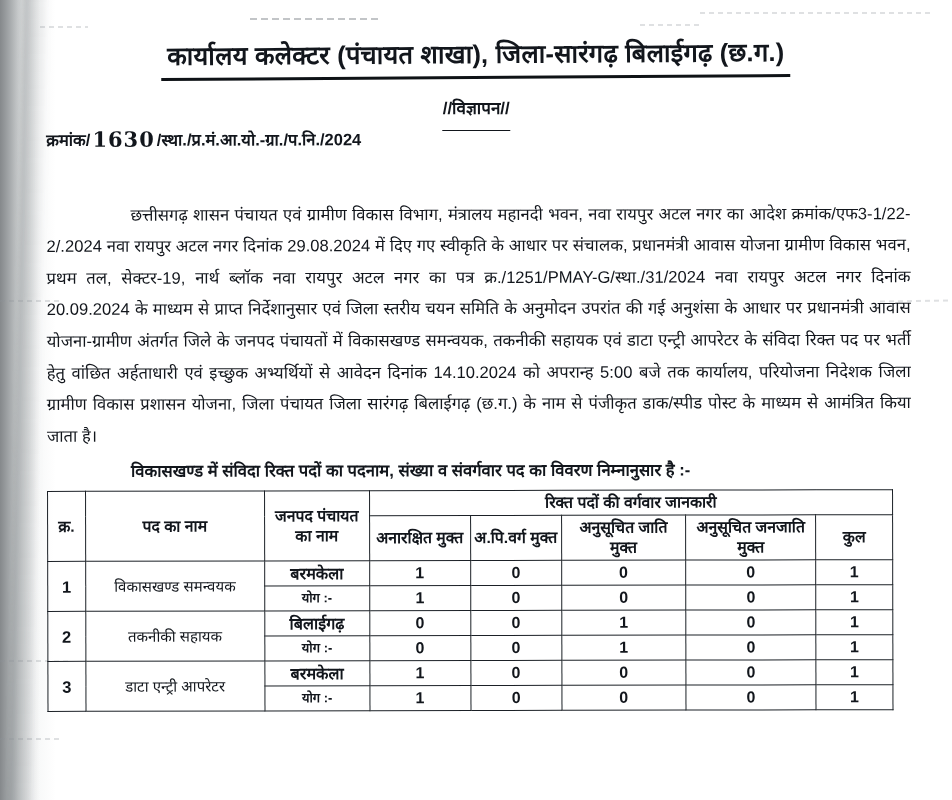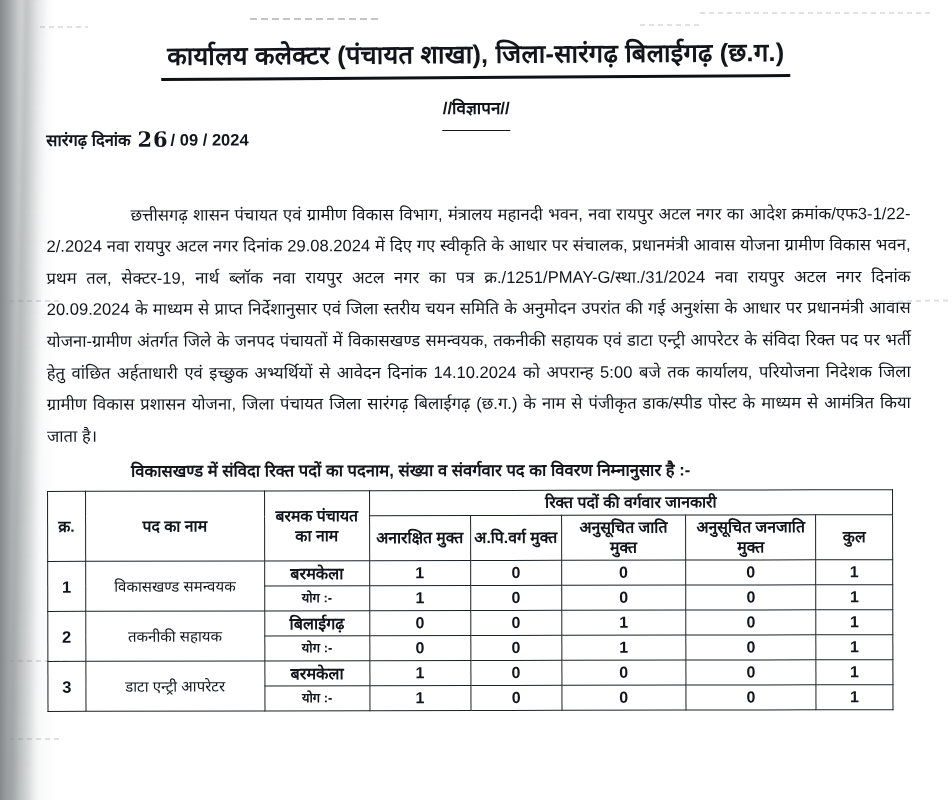--- a/index.html
+++ b/index.html
@@ -191,23 +191,22 @@
 
   <div id="letter-head">
     <span id="office-title">कार्यालय कलेक्टर (पंचायत शाखा), जिला-सारंगढ़ बिलाईगढ़ (छ.ग.)</span>
   </div>
 
   <div id="advt-line">
     <span id="advt-label">//विज्ञापन//</span>
   </div>
 
   <div id="ref-row">
-    <div id="date-line">
-      <span>सारंगढ़ दिनांक</span>
-      <span class="hand">26</span><span>/ 09 / 2024</span>
+    <div id="ref-no-line">
+      <span>क्रमांक/</span><span class="hand">1630</span><span>/स्था./प्र.मं.आ.यो.-ग्रा./प.नि./2024</span>
     </div>
   </div>
 
   <p id="body-para"><span>छत्तीसगढ़ शासन पंचायत एवं ग्रामीण विकास विभाग, मंत्रालय महानदी भवन, नवा रायपुर अटल नगर का आदेश क्रमांक/एफ3-1/22-2/.2024 नवा रायपुर अटल नगर दिनांक 29.08.2024 में दिए गए स्वीकृति के आधार पर संचालक, प्रधानमंत्री आवास योजना ग्रामीण विकास भवन, प्रथम तल, सेक्टर-19, नार्थ ब्लॉक नवा रायपुर अटल नगर का पत्र क्र./1251/PMAY-G/स्था./31/2024 नवा रायपुर अटल नगर दिनांक 20.09.2024 के माध्यम से प्राप्त निर्देशानुसार एवं जिला स्तरीय चयन समिति के अनुमोदन उपरांत की गई अनुशंसा के आधार पर प्रधानमंत्री आवास योजना-ग्रामीण अंतर्गत जिले के जनपद पंचायतों में </span><b>विकासखण्ड समन्वयक, तकनीकी सहायक एवं डाटा एन्ट्री आपरेटर</b><span> के संविदा रिक्त पद पर भर्ती हेतु वांछित अर्हताधारी एवं इच्छुक अभ्यर्थियों से आवेदन दिनांक </span><b>14.10.2024</b><span> को अपरान्ह 5:00 बजे तक कार्यालय, परियोजना निदेशक जिला ग्रामीण विकास प्रशासन योजना, जिला पंचायत जिला सारंगढ़ बिलाईगढ़ (छ.ग.) के नाम से पंजीकृत डाक/स्पीड पोस्ट के माध्यम से आमंत्रित किया जाता है।</span></p>
 
   <div id="table-intro">विकासखण्ड में संविदा रिक्त पदों का पदनाम, संख्या व संवर्गवार पद का विवरण निम्नानुसार है :-</div>
 
   <table id="vacancy-table">
     <colgroup>
       <col class="c-sr">
@@ -216,21 +215,21 @@
       <col class="c-ur">
         <col class="c-obc">
         <col class="c-sc">
         <col class="c-st">
         <col class="c-total">
     </colgroup>
     <thead>
       <tr>
         <th rowspan="2">क्र.</th>
         <th rowspan="2">पद का नाम</th>
-        <th rowspan="2">बरमक पंचायत का नाम</th>
+        <th rowspan="2">जनपद पंचायत का नाम</th>
         <th colspan="5">रिक्त पदों की वर्गवार जानकारी</th>
       </tr>
       <tr>
         <th>अनारक्षित मुक्त</th>
         <th>अ.पि.वर्ग मुक्त</th>
         <th>अनुसूचित जाति मुक्त</th>
         <th>अनुसूचित जनजाति मुक्त</th>
         <th>कुल</th>
       </tr>
     </thead>

